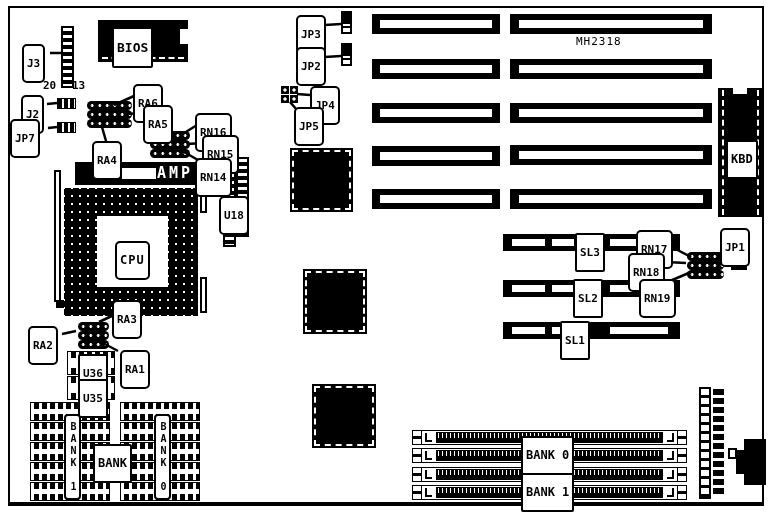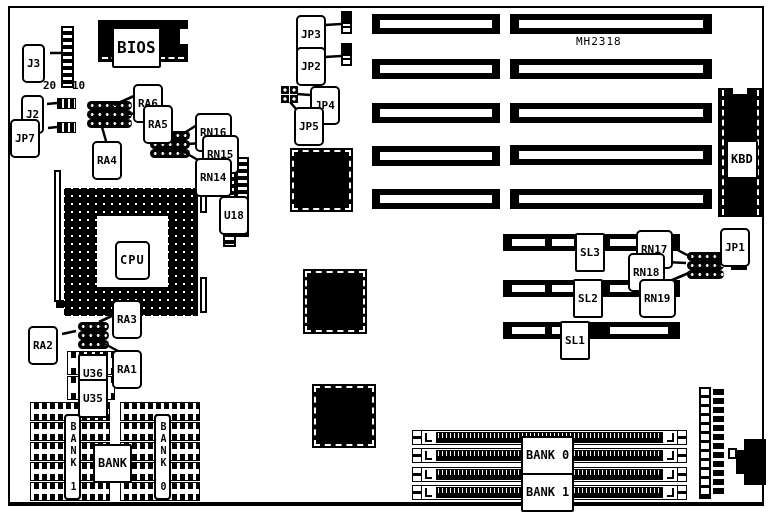--- a/index.html
+++ b/index.html
@@ -81,48 +81,52 @@
 </style>
 </head>
 <body>
 
 <div id="stage">
   <div class="frame"></div>
 
   <div class="ladder" style="left:61px; top:26px; width:13px; height:62px;"></div>
   <div class="lbl" style="left:22px; top:44px;text-align:right;">J3</div>
   <div class="txt" style="left:43px; top:79px;">20</div>
-  <div class="txt" style="left:72px; top:79px;">10</div>
+  <div class="txt" style="left:72px; top:79px;">13</div>
 
   <div class="hconn" style="left:57px; top:98px; width:19px; height:11px;"></div>
   <div class="lbl" style="left:21px; top:95px;">J2</div>
 
   <div class="hconn" style="left:57px; top:122px; width:19px; height:11px;"></div>
   <div class="lbl" style="left:10px; top:119px;">JP7</div>
 
   <div class="blackbox" style="left:98px; top:20px; width:90px; height:42px;">
     <div style="position:absolute; left:4px; right:4px; bottom:3px; border-top:2px dashed #fff;"></div>
     <div class="whitebox" style="left:82px; top:9px; width:8px; height:15px;"></div>
   </div>
-  <div class="lbl sq" style="left:112px; top:27px; font-size:16px; line-height:15px;">BIOS</div>
+  <div class="lbl sq" style="left:112px; top:27px; font-size:13px; line-height:15px;">BIOS</div>
 
   <div class="dotrow" style="left:87px; top:101px; width:45px;"></div>
   <div class="dotrow" style="left:87px; top:110px; width:45px;"></div>
   <div class="dotrow" style="left:87px; top:119px; width:45px;"></div>
   <div class="lbl" style="left:133px; top:84px;">RA6</div>
   <div class="lbl" style="left:143px; top:105px;">RA5</div>
   <div class="lbl" style="left:92px; top:141px;">RA4</div>
 
   <div class="dotrow" style="left:150px; top:131px; width:40px;"></div>
   <div class="dotrow" style="left:150px; top:140px; width:40px;"></div>
   <div class="dotrow" style="left:150px; top:149px; width:40px;"></div>
   <div class="lbl" style="left:195px; top:113px;">RN16</div>
   <div class="lbl" style="left:202px; top:135px;">RN15</div>
   <div class="lbl" style="left:195px; top:158px;">RN14</div>
 
+  <div class="blackbox" style="left:75px; top:162px; width:125px; height:23px;">
+    <div class="whitebox" style="left:47px; top:6px; width:34px; height:11px;"></div>
+    <div style="position:absolute; left:82px; top:2px; color:#fff; font-weight:bold; font-size:15px; letter-spacing:3px;">AMP</div>
+  </div>
   <div class="outlined" style="left:54px; top:170px; width:7px; height:132px;"></div>
   <div class="blackbox" style="left:56px; top:300px; width:9px; height:8px;"></div>
 
   <div style="position:absolute; left:64px; top:188px; width:134px; height:128px; background-color:#000;
               background-image:radial-gradient(circle,#fff 1.3px,rgba(0,0,0,0) 1.5px);
               background-size:8px 8px; background-position:4px 4px; z-index:2;">
     <div class="whitebox" style="left:33px; top:28px; width:71px; height:71px;"></div>
   </div>
   <div class="lbl" style="left:115px; top:241px; border-radius:5px; font-size:12px; letter-spacing:1px;">CPU</div>
 
@@ -131,21 +135,21 @@
 
   <div class="ladder" style="left:236px; top:157px; width:13px; height:80px;"></div>
   <div class="ladder" style="left:223px; top:172px; width:13px; height:75px;"></div>
   <div class="lbl" style="left:219px; top:196px;">U18</div>
 
   <div class="dotrow" style="left:78px; top:322px; width:31px;"></div>
   <div class="dotrow" style="left:78px; top:331px; width:31px;"></div>
   <div class="dotrow" style="left:78px; top:340px; width:31px;"></div>
   <div class="lbl" style="left:112px; top:300px;">RA3</div>
   <div class="lbl" style="left:28px; top:326px;">RA2</div>
-  <div class="lbl" style="left:112px; top:350px;">RA1</div>
+  <div class="lbl" style="left:120px; top:350px;">RA1</div>
 
   <div class="dip" style="left:67px; top:351px; width:48px; height:24px;"></div>
   <div class="lbl sq" style="left:78px; top:354px;">U36</div>
   <div class="dip" style="left:67px; top:376px; width:48px; height:24px;"></div>
   <div class="lbl sq" style="left:78px; top:379px;">U35</div>
 
   <div class="dip" style="left:30px; top:402px; width:80px; height:19px;"></div>
   <div class="dip" style="left:30px; top:422px; width:80px; height:19px;"></div>
   <div class="dip" style="left:30px; top:442px; width:80px; height:19px;"></div>
   <div class="dip" style="left:30px; top:462px; width:80px; height:19px;"></div>

